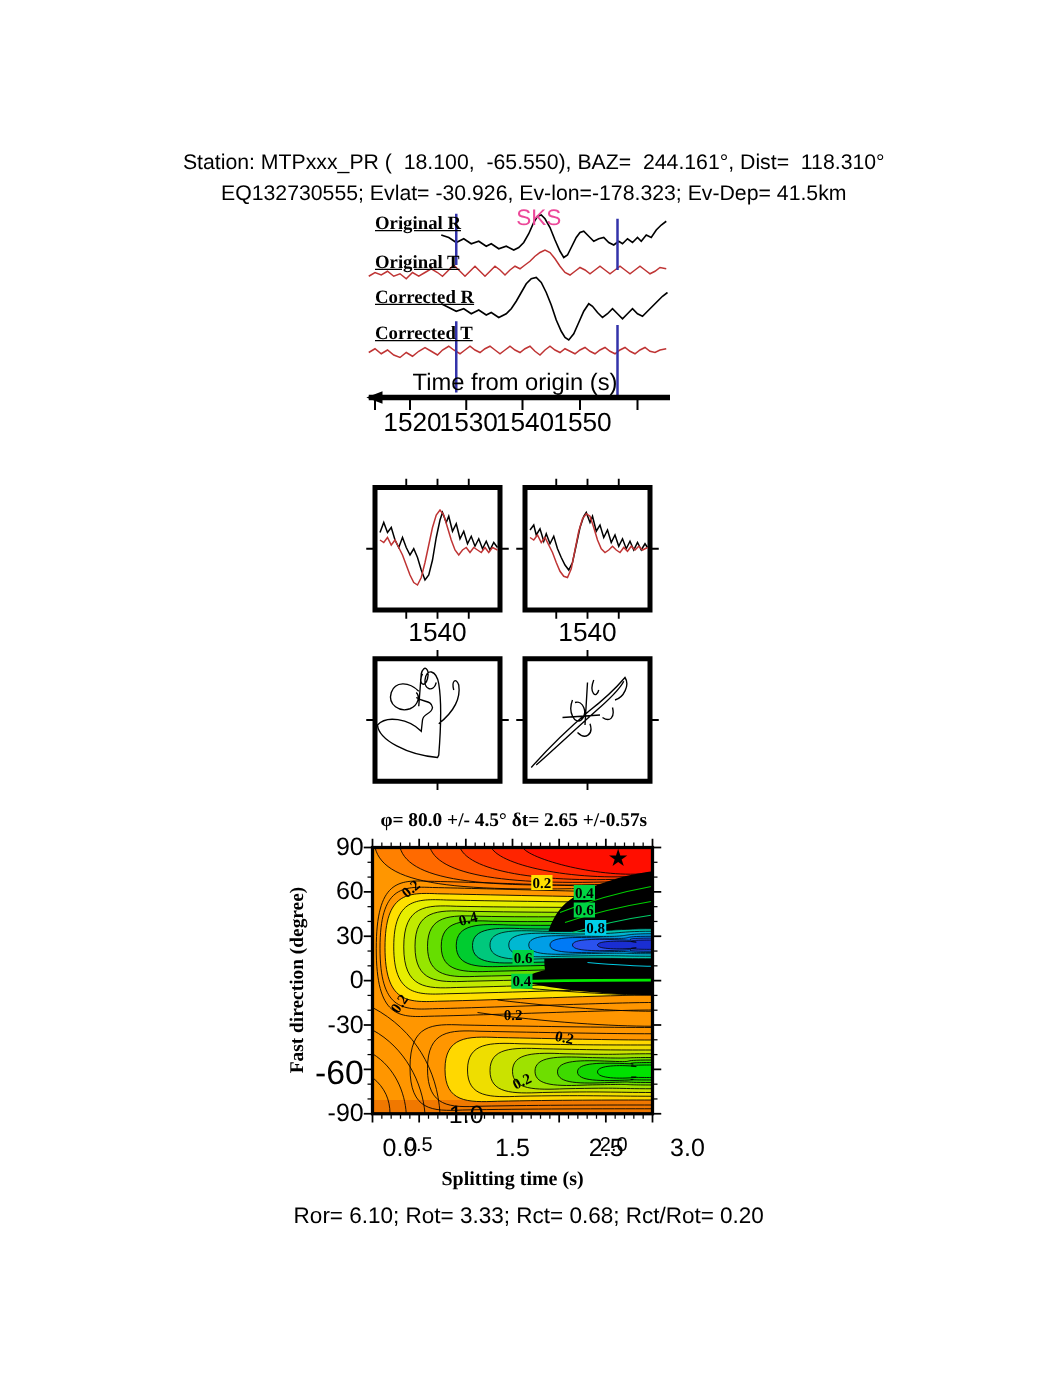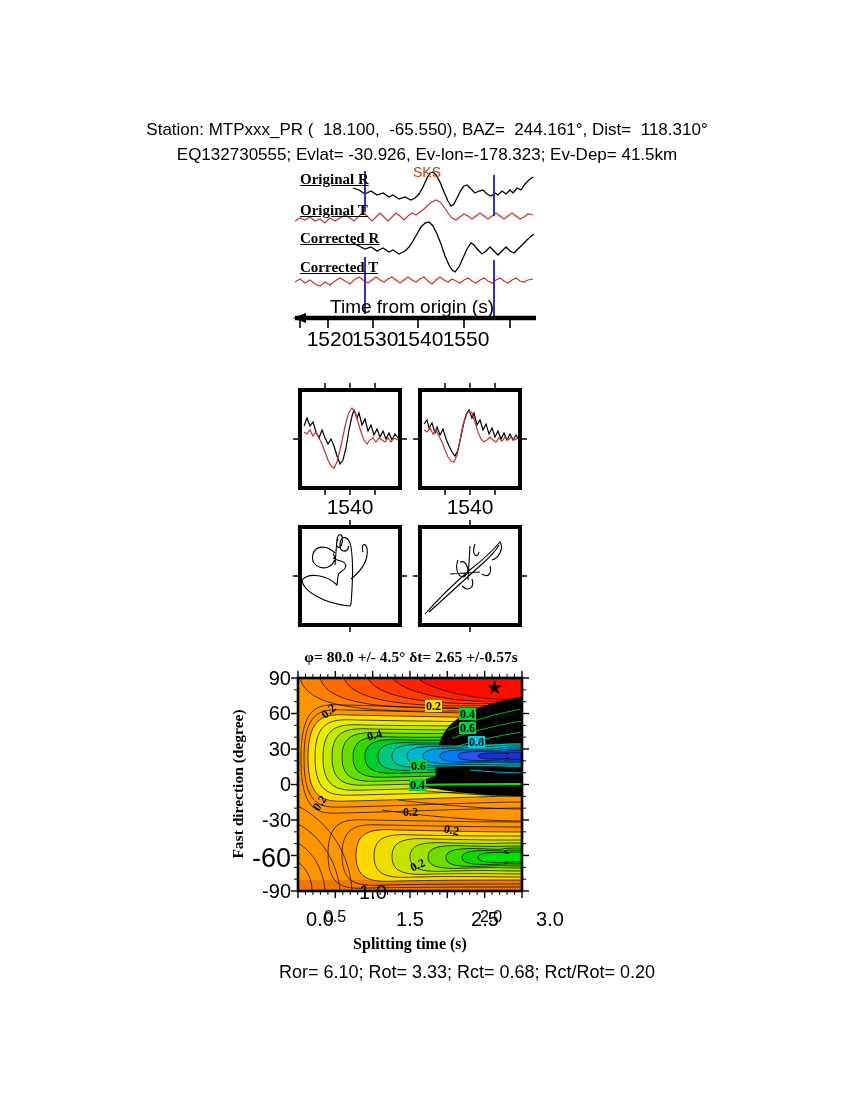--- a/index.html
+++ b/index.html
@@ -43,21 +43,21 @@
         <line x1="171" y1="150" x2="171" y2="160"></line>
         <line x1="217" y1="150" x2="217" y2="160"></line>
       </g>
     </g>
   </svg>
 
   <div class="abs ulab" style="left:300px;top:172px;">Original R</div>
   <div class="abs ulab" style="left:300px;top:203px;">Original T</div>
   <div class="abs ulab" style="left:300px;top:231px;">Corrected R</div>
   <div class="abs ulab" style="left:300px;top:260px;">Corrected T</div>
-  <div class="abs sans" style="left:413px;top:165px;font-size:14px;color:#c2410c;">SKS</div>
+  <div class="abs sans" style="left:413px;top:165px;font-size:18px;color:#ec4899;">SKS</div>
   <div class="abs sans ctr" style="left:412px;top:297px;font-size:19px;">Time from origin (s)</div>
   <div class="abs sans ctr" style="left:330px;top:328px;font-size:21px;">1520</div>
   <div class="abs sans ctr" style="left:375px;top:328px;font-size:21px;">1530</div>
   <div class="abs sans ctr" style="left:420px;top:328px;font-size:21px;">1540</div>
   <div class="abs sans ctr" style="left:466px;top:328px;font-size:21px;">1550</div>
 
   <svg class="abs" style="left:292px;top:380px;" width="116" height="122" viewBox="0 0 116 122">
     <rect x="8" y="10" width="100" height="98" fill="#fff" stroke="#000" stroke-width="4"></rect>
     <g stroke="#000" stroke-width="1.5">
       <line x1="33" y1="10" x2="33" y2="3"></line>
@@ -317,15 +317,15 @@
   <div class="abs sans ctr" style="left:298px;top:909px;font-size:20px;margin-left:22px;">0.0</div>
   <div class="abs sans ctr" style="left:335px;top:909px;font-size:16px;">0.5</div>
   <div class="abs sans ctr" style="left:373px;top:882px;font-size:20px;">1.0</div>
   <div class="abs sans ctr" style="left:410px;top:909px;font-size:20px;">1.5</div>
   <div class="abs sans ctr" style="left:447px;top:909px;font-size:16px;margin-left:44px;">2.0</div>
   <div class="abs sans ctr" style="left:485px;top:909px;font-size:20px;">2.5</div>
   <div class="abs sans ctr" style="left:522px;top:909px;font-size:20px;margin-left:28px;">3.0</div>
 
   <div class="abs serifb ctr" style="left:410px;top:936px;font-size:16px;">Splitting time (s)</div>
 
-  <div class="abs sans ctr" style="left:423px;top:963px;font-size:18px;margin-left:44px;">Ror= 6.10; Rot= 3.33; Rct= 0.68; Rct/Rot= 0.20</div>
+  <div class="abs sans ctr" style="left:423px;top:963px;font-size:18px;">Ror= 6.10; Rot= 3.33; Rct= 0.68; Rct/Rot= 0.20</div>
 
 </div>
 
 </body></html>

